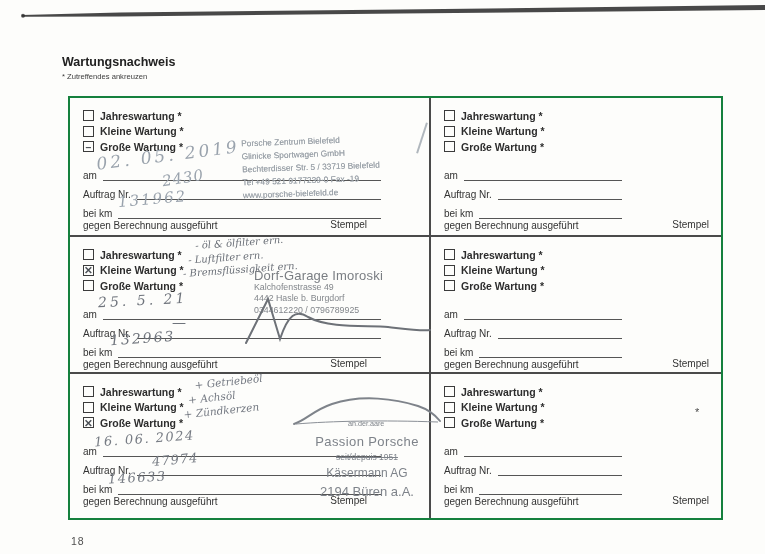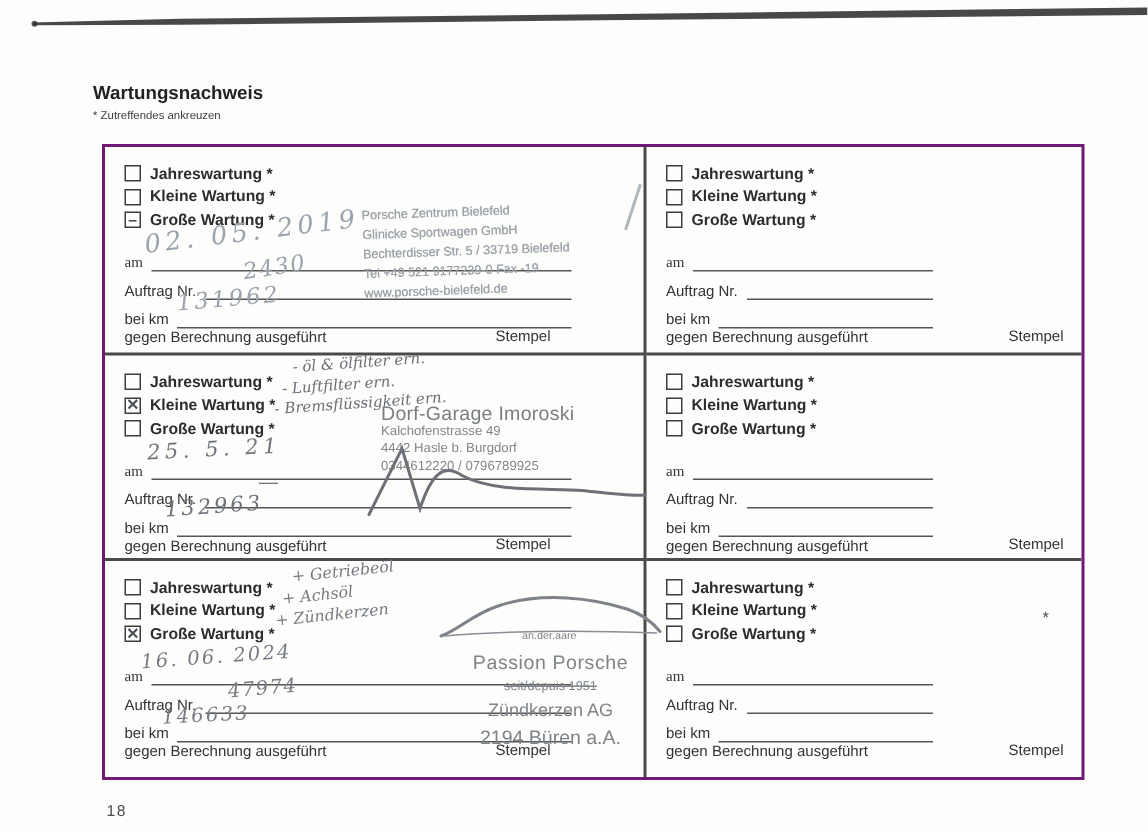--- a/index.html
+++ b/index.html
@@ -11,21 +11,21 @@
   }
   
   .scan-edge{position:absolute;left:0;top:0;}
   .page-number{position:absolute;left:71px;top:535px;font-size:10.5px;color:#4f4f4f;letter-spacing:1px;}
   
   .hdr-title{position:absolute;left:62px;top:55px;font-size:12.5px;font-weight:bold;color:#222;}
   .hdr-note{position:absolute;left:62px;top:72px;font-size:7.6px;color:#3c3c3c;}
   
   .grid{
     position:absolute;left:68px;top:96px;width:655px;height:424px;
-    border:2px solid #701a75;box-sizing:border-box;
+    border:2px solid #15803d;box-sizing:border-box;
     display:grid;grid-template-columns:361px 1fr;grid-template-rows:139px 137px 1fr;
     background:#fdfdfb;
   }
   .cell{position:relative;border-right:2px solid #4a4a4a;border-bottom:2px solid #4a4a4a;box-sizing:border-box;}
   .cell.rc{border-right:none;}
   .cell.r3{border-bottom:none;}
   
   .cbgroup{position:absolute;left:13px;top:10px;}
   .cbrow{display:flex;align-items:center;height:15.5px;}
   .box{
@@ -33,21 +33,21 @@
     display:inline-flex;align-items:center;justify-content:center;flex:0 0 auto;
   }
   .mark{font-style:normal;font-size:10.5px;line-height:1;color:#4a4f55;font-weight:bold;}
   .cbl{font-size:10.5px;font-weight:bold;color:#2d2d2d;white-space:nowrap;}
   
   .frow{position:absolute;display:flex;align-items:flex-end;font-size:10px;color:#333;height:17px;}
   .frow .lbl{white-space:nowrap;padding-right:6px;}
   .frow .line{flex:1;border-bottom:1.2px solid #555;height:13px;}
   .lc .frow{left:13px;width:298px;}
   .rc .frow{left:13px;width:178px;}
-  .f-am{top:66px;font-family:Liberation Serif, serif;} .f-auf{top:85px;} .f-km{top:104px;}
+  .f-am{top:66px;} .f-auf{top:85px;} .f-km{top:104px;}
   .gegen{position:absolute;left:13px;top:122px;font-size:10px;color:#333;white-space:nowrap;}
   .stempel{position:absolute;top:121px;font-size:10px;color:#333;}
   .lc .stempel{right:62px;}
   .rc .stempel{right:12px;}
   
   .hw{position:absolute;font-family:"DejaVu Serif",serif;font-style:italic;white-space:nowrap;}
   .c0 .hw{color:#9aa3ad;}
   .c0 .hw-am{left:26px;top:47px;font-size:17px;letter-spacing:3px;transform:rotate(-7deg);}
   .c0 .hw-auf{left:92px;top:71px;font-size:15px;letter-spacing:1px;transform:rotate(-9deg);}
   .c0 .hw-km{left:48px;top:92px;font-size:15px;letter-spacing:2px;transform:rotate(-5deg);}
@@ -314,21 +314,21 @@
       <div class="n2">+ Zündkerzen</div>
     </div>
     <svg class="car" width="150" height="34">
       <path d="M2,30 C14,26 22,16 40,10 C70,0 104,5 126,12 C138,16 144,22 148,27" fill="none" stroke="#7e838a" stroke-width="2" stroke-linecap="round"></path>
       <path d="M4,30 C40,27 90,26 146,28" fill="none" stroke="#8a8f96" stroke-width="1"></path>
     </svg>
     <div class="stamp3-tagline">an.der.aare</div>
     <div class="stamp3">
       <div class="s3-title">Passion Porsche</div>
       <div class="s3-sub">seit/depuis 1951</div>
-      <div class="s3-co">Zündkerzen AG</div>
+      <div class="s3-co">Käsermann AG</div>
       <div class="s3-city">2194 Büren a.A.</div>
     </div>
     <div class="hw hw-am">16. 06. 2024</div>
     <div class="hw hw-auf">47974</div>
     <div class="hw hw-km">146633</div>
   </div>
 
   <div class="cell rc r3 c5">
     <div class="cbgroup">
       <div class="cbrow">

